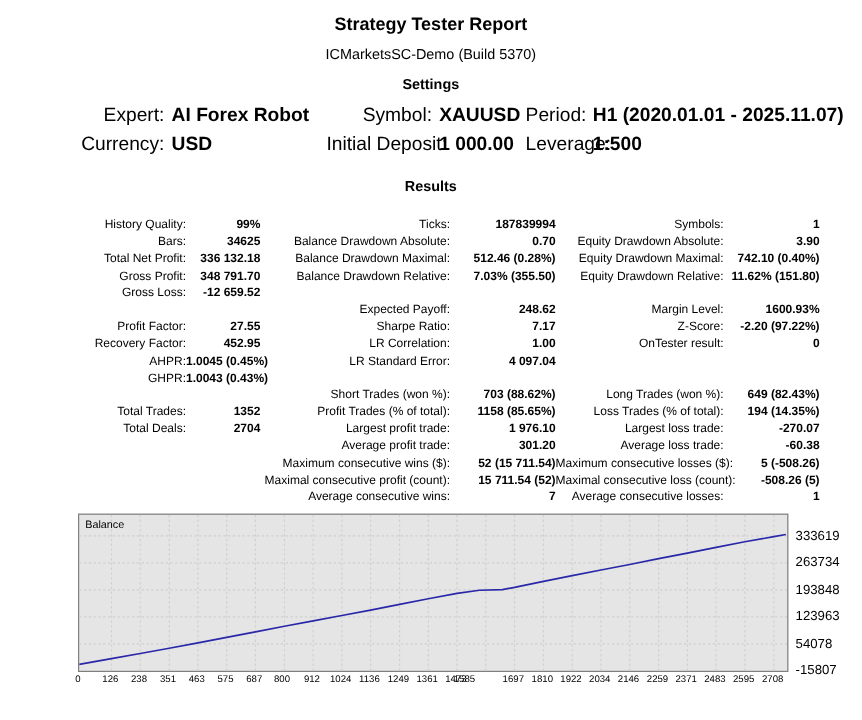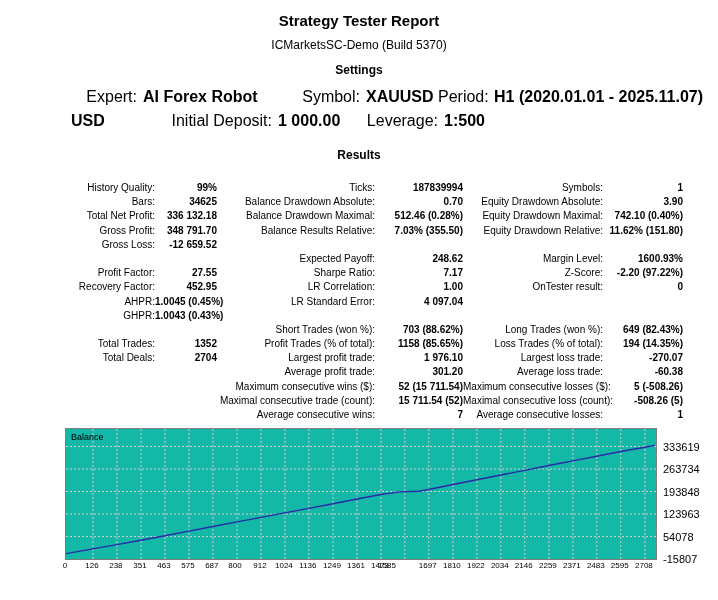--- a/index.html
+++ b/index.html
@@ -36,21 +36,21 @@
   }
   .r-row div { text-align: right; white-space: nowrap; }
   .r-row .val { font-weight: bold; }
 
   .chart { position: relative; margin: 6px 0 0 65px; width: 650px; }
   .plot {
     position: relative;
     width: 592px;
     height: 132px;
     border: 1px solid #7f7f7f;
-    background: #14b8a6;
+    background: #e5e5e5;
   }
   .chart-title { position: absolute; top: 3px; left: 5px; font-size: 9px; z-index: 2; }
   .x-axis { position: relative; width: 592px; height: 12px; margin-top: 1px; }
   .x-axis span {
     position: absolute; top: 0;
     transform: translateX(-50%);
     font-size: 8px; white-space: nowrap;
   }
   .y-axis { position: absolute; left: 596px; top: 1px; width: 52px; height: 130px; }
   .y-axis span {
@@ -67,20 +67,21 @@
 
 <div class="section-heading" id="settings-heading">Settings</div>
 
 <div class="settings-grid">
   <div class="lbl">Expert:</div>
   <div class="val">AI Forex Robot</div>
   <div class="lbl">Symbol:</div>
   <div class="val">XAUUSD</div>
   <div class="lbl">Period:</div>
   <div class="val">H1 (2020.01.01 - 2025.11.07)</div>
+  <div class="lbl">Currency:</div>
   <div class="val">USD</div>
   <div class="lbl">Initial Deposit:</div>
   <div class="val">1 000.00</div>
   <div class="lbl">Leverage:</div>
   <div class="val">1:500</div>
 </div>
 
 <div class="section-heading" id="results-heading">Results</div>
 
 <div class="results-table" id="results-table">
@@ -104,21 +105,21 @@
       <div class="lbl">Total Net Profit:</div>
       <div class="val">336 132.18</div>
       <div class="lbl">Balance Drawdown Maximal:</div>
       <div class="val">512.46 (0.28%)</div>
       <div class="lbl">Equity Drawdown Maximal:</div>
       <div class="val">742.10 (0.40%)</div>
     </div>
     <div class="r-row">
       <div class="lbl">Gross Profit:</div>
       <div class="val">348 791.70</div>
-      <div class="lbl">Balance Results Relative:</div>
+      <div class="lbl">Balance Drawdown Relative:</div>
       <div class="val">7.03% (355.50)</div>
       <div class="lbl">Equity Drawdown Relative:</div>
       <div class="val">11.62% (151.80)</div>
     </div>
     <div class="r-row">
       <div class="lbl">Gross Loss:</div>
       <div class="val">-12 659.52</div>
       <div class="lbl"></div>
       <div class="val"></div>
       <div class="lbl"></div>
@@ -200,21 +201,21 @@
       <div class="lbl"></div>
       <div class="val"></div>
       <div class="lbl">Maximum consecutive wins ($):</div>
       <div class="val">52 (15 711.54)</div>
       <div class="lbl">Maximum consecutive losses ($):</div>
       <div class="val">5 (-508.26)</div>
     </div>
     <div class="r-row">
       <div class="lbl"></div>
       <div class="val"></div>
-      <div class="lbl">Maximal consecutive trade (count):</div>
+      <div class="lbl">Maximal consecutive profit (count):</div>
       <div class="val">15 711.54 (52)</div>
       <div class="lbl">Maximal consecutive loss (count):</div>
       <div class="val">-508.26 (5)</div>
     </div>
     <div class="r-row">
       <div class="lbl"></div>
       <div class="val"></div>
       <div class="lbl">Average consecutive wins:</div>
       <div class="val">7</div>
       <div class="lbl">Average consecutive losses:</div>

